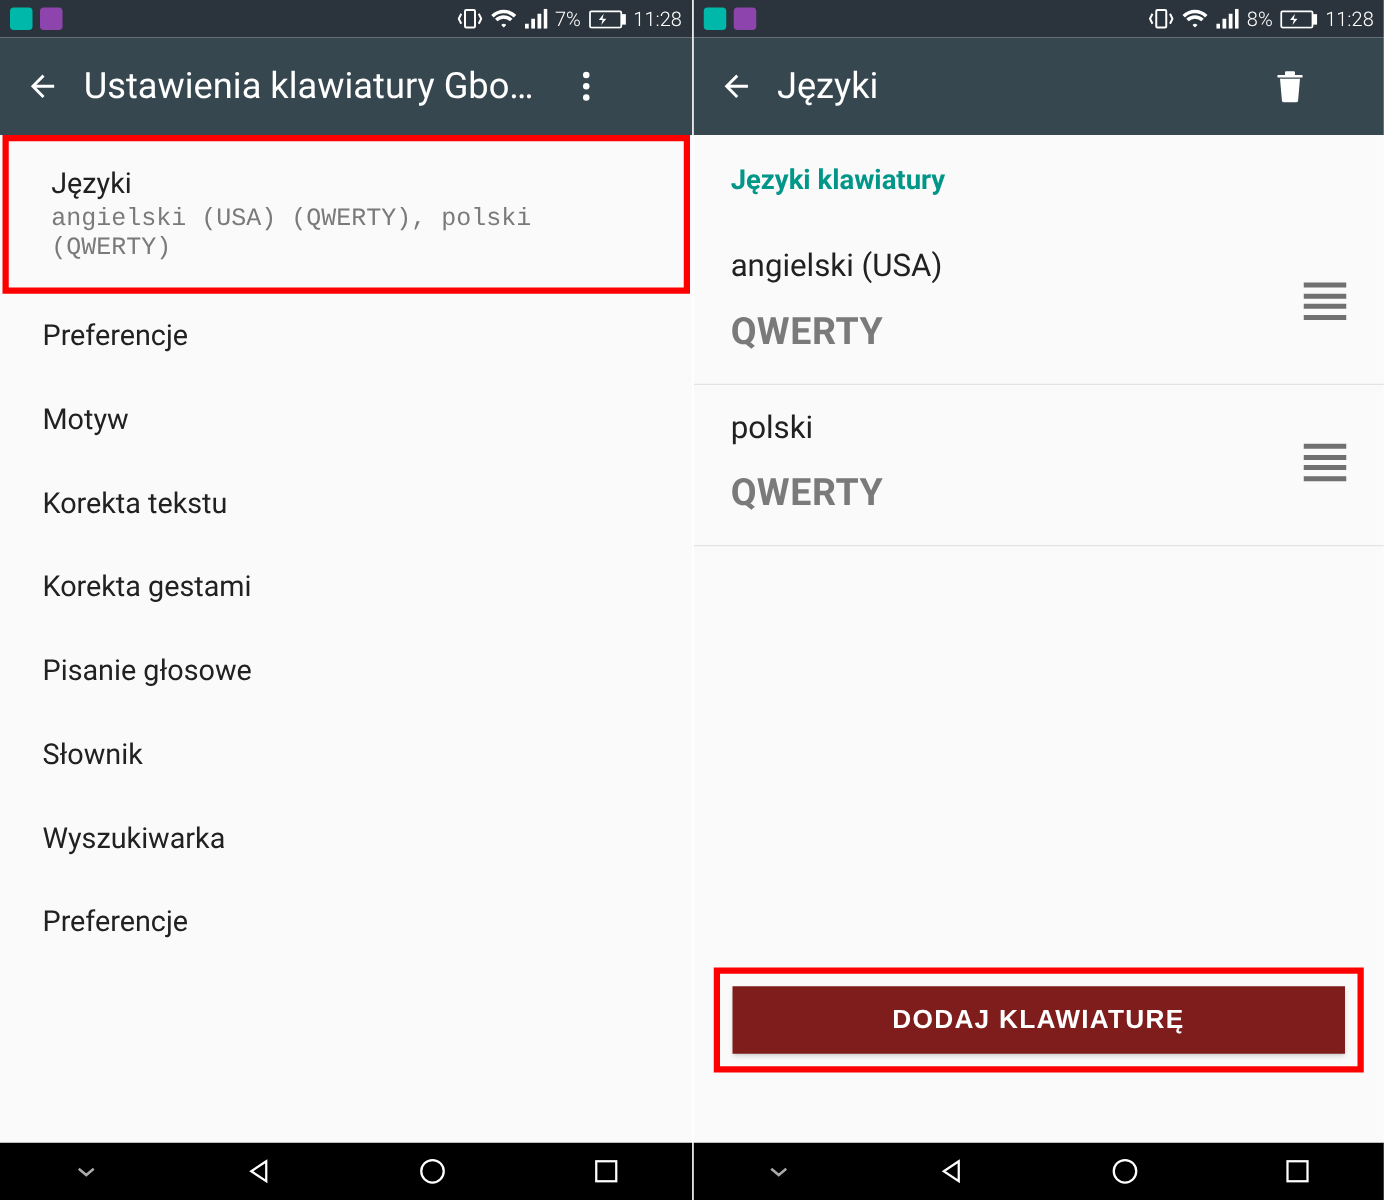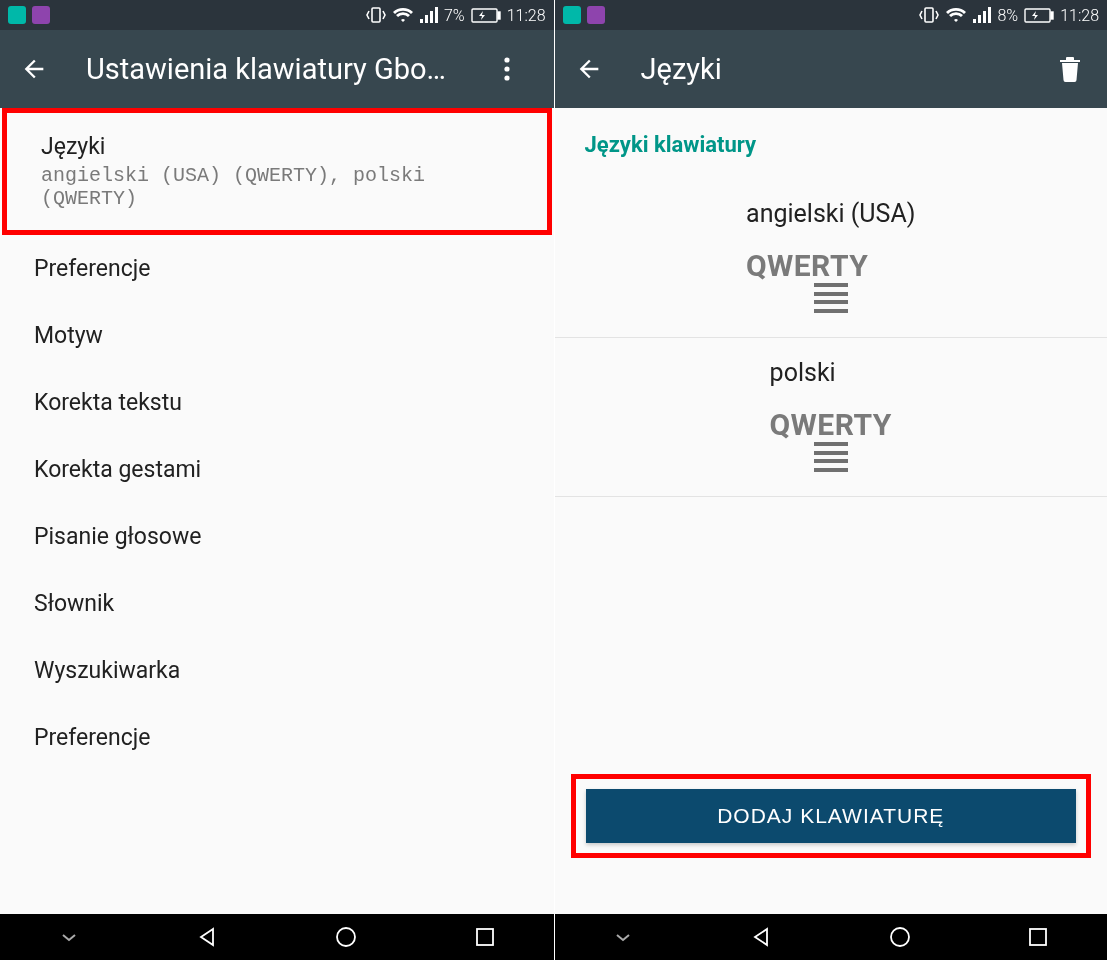--- a/index.html
+++ b/index.html
@@ -42,21 +42,21 @@
   .sb-app-icon.purple { background: #8e44ad; }
 
   
   .appbar {
     height: 78px;
     background: #37474f;
     color: #fff;
     display: flex;
     align-items: center;
     padding: 0 14px;
-    gap: 32px;
+    gap: 13px;
   }
   .appbar .title {
     font-size: 29px;
     font-weight: 400;
     flex: 1;
     white-space: nowrap;
     overflow: hidden;
     text-overflow: ellipsis;
     max-width: 380px;
   }
@@ -93,46 +93,45 @@
     color: #009688;
     font-size: 22px;
     font-weight: 700;
     padding: 24px 30px 22px 30px;
   }
   .lang-item {
     padding: 20px 30px 24px 30px;
     border-bottom: 1px solid #e3e3e3;
     display: flex;
     align-items: center;
-    flex-direction: column;
   }
   .lang-text { flex: 1; }
   .lang-name { font-size: 25px; color: #212121; margin-bottom: 20px; }
   .lang-layout { font-size: 30px; color: #7a7a7a; letter-spacing: 0.5px; font-weight: bold; }
   .drag-handle {
     width: 34px; height: 30px; display: flex; flex-direction: column; justify-content: space-between;
   }
   .drag-handle span { height: 4px; background: #707070; display: block; }
 
   
   .add-btn-wrap {
     position: absolute;
     bottom: 56px;
     left: 16px; right: 16px;
     border: 5px solid #ff0000;
     padding: 10px 10px;
   }
   .add-btn {
     width: 100%;
     height: 54px;
-    background: #0c4a6e;
+    background: #7f1d1d;
     color: #fff;
     font-size: 21px;
     letter-spacing: 1px;
-    font-weight: 400;
+    font-weight: 700;
     border: none;
     display: flex;
     align-items: center;
     justify-content: center;
     box-shadow: 0 2px 4px rgba(0,0,0,0.2);
   }
 
   
   .navbar {
     height: 46px;

